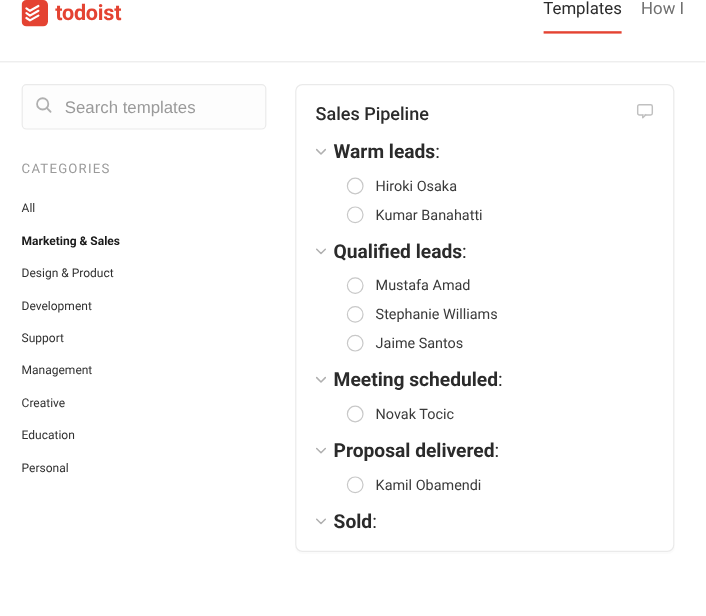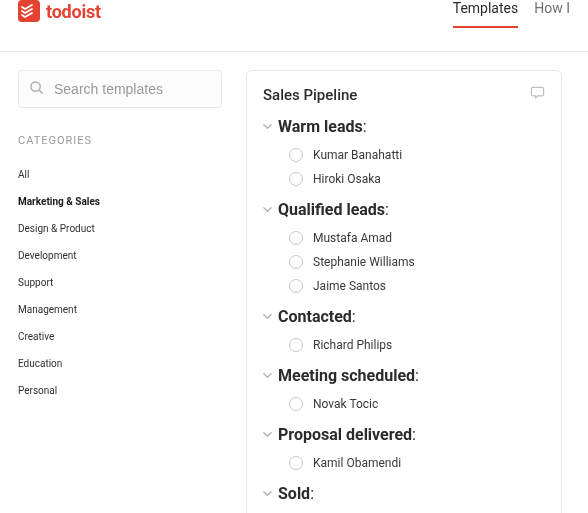--- a/index.html
+++ b/index.html
@@ -217,26 +217,26 @@
               <span class="chevron">
                 <svg width="9" height="9" viewBox="0 0 10 10">
                   <path d="M1 3 L5 7 L9 3" stroke="#b0b0b0" stroke-width="1.4" fill="none" stroke-linecap="round" stroke-linejoin="round"></path>
                 </svg>
               </span>
               <span>Warm leads<span class="colon">:</span></span>
             </div>
             <ul class="task-list">
               <li class="task-item">
                 <span class="task-circle"></span>
+                <span class="task-label">Hiroki Osaka</span>
+              </li>
+              <li class="task-item">
+                <span class="task-circle"></span>
                 <span class="task-label">Kumar Banahatti</span>
               </li>
-              <li class="task-item">
-                <span class="task-circle"></span>
-                <span class="task-label">Hiroki Osaka</span>
-              </li>
             </ul>
           </div>
           <div class="section">
             <div class="section-header">
               <span class="chevron">
                 <svg width="9" height="9" viewBox="0 0 10 10">
                   <path d="M1 3 L5 7 L9 3" stroke="#b0b0b0" stroke-width="1.4" fill="none" stroke-linecap="round" stroke-linejoin="round"></path>
                 </svg>
               </span>
               <span>Qualified leads<span class="colon">:</span></span>
@@ -246,36 +246,20 @@
                 <span class="task-circle"></span>
                 <span class="task-label">Mustafa Amad</span>
               </li>
               <li class="task-item">
                 <span class="task-circle"></span>
                 <span class="task-label">Stephanie Williams</span>
               </li>
               <li class="task-item">
                 <span class="task-circle"></span>
                 <span class="task-label">Jaime Santos</span>
-              </li>
-            </ul>
-          </div>
-          <div class="section">
-            <div class="section-header">
-              <span class="chevron">
-                <svg width="9" height="9" viewBox="0 0 10 10">
-                  <path d="M1 3 L5 7 L9 3" stroke="#b0b0b0" stroke-width="1.4" fill="none" stroke-linecap="round" stroke-linejoin="round"></path>
-                </svg>
-              </span>
-              <span>Contacted<span class="colon">:</span></span>
-            </div>
-            <ul class="task-list">
-              <li class="task-item">
-                <span class="task-circle"></span>
-                <span class="task-label">Richard Philips</span>
               </li>
             </ul>
           </div>
           <div class="section">
             <div class="section-header">
               <span class="chevron">
                 <svg width="9" height="9" viewBox="0 0 10 10">
                   <path d="M1 3 L5 7 L9 3" stroke="#b0b0b0" stroke-width="1.4" fill="none" stroke-linecap="round" stroke-linejoin="round"></path>
                 </svg>
               </span>

